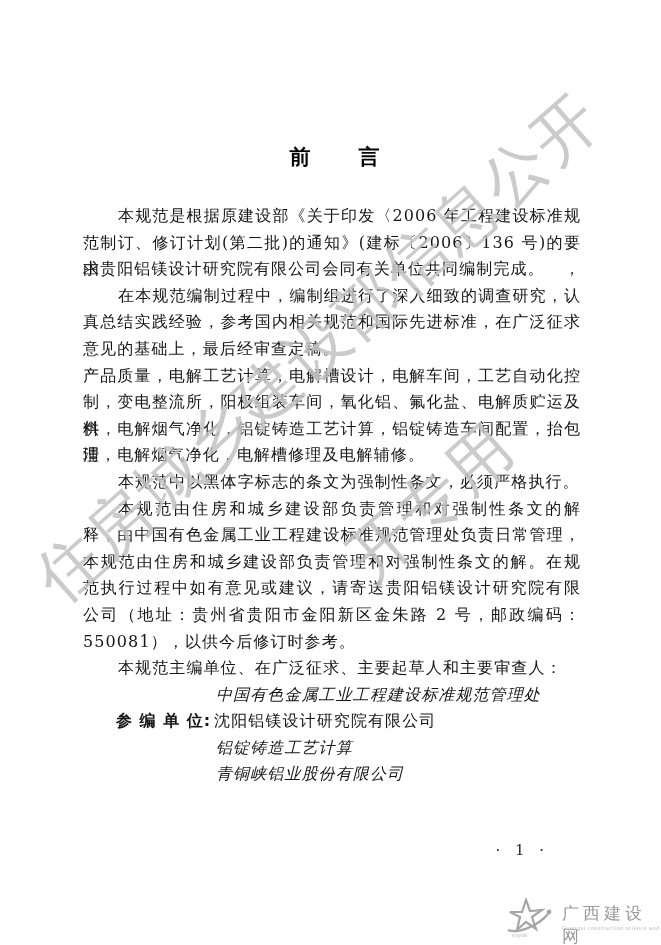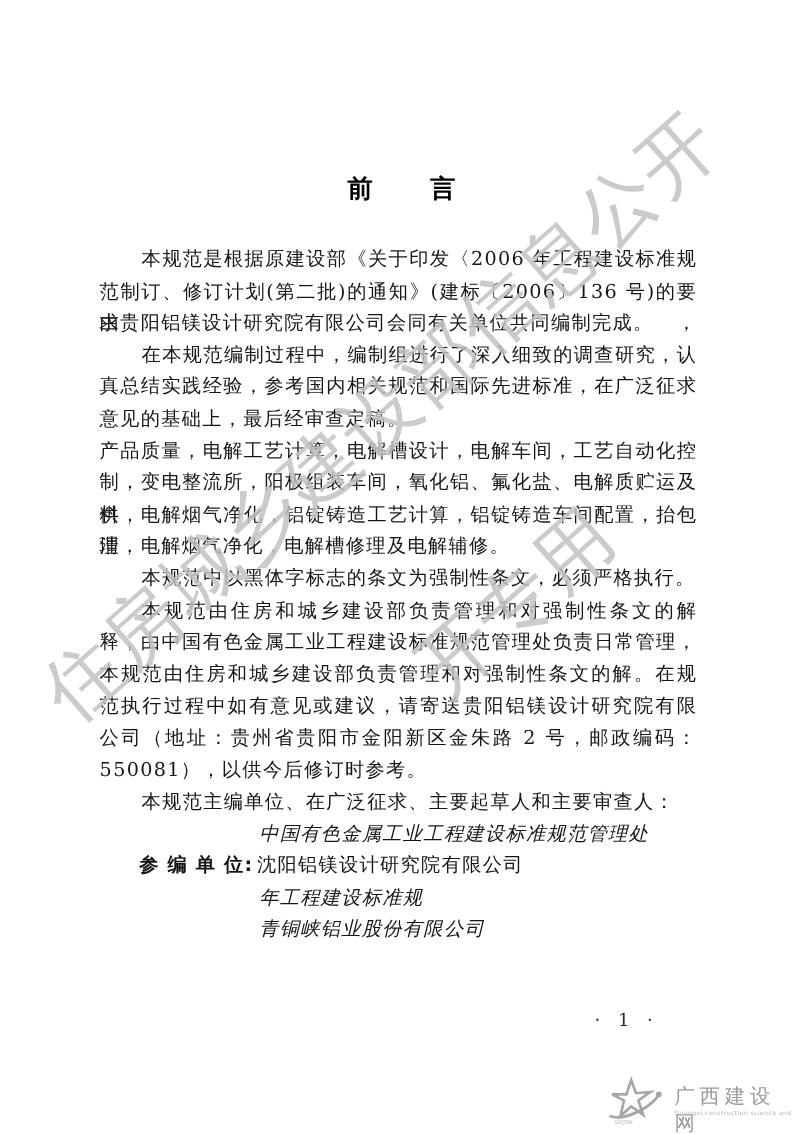--- a/index.html
+++ b/index.html
@@ -102,21 +102,21 @@
       <div class="line indent">本规范中以黑体字标志的条文为强制性条文，必须严格执行。</div>
       <div class="line indent jl">本规范由住房和城乡建设部负责管理和对强制性条文的解</div>
       <div class="line jl">释，由中国有色金属工业工程建设标准规范管理处负责日常管理，</div>
       <div class="line jl">本规范由住房和城乡建设部负责管理和对强制性条文的解。在规</div>
       <div class="line jl">范执行过程中如有意见或建议，请寄送贵阳铝镁设计研究院有限</div>
       <div class="line jl">公司（地址：贵州省贵阳市金阳新区金朱路 2 号，邮政编码：</div>
       <div class="line">550081），以供今后修订时参考。</div>
       <div class="line indent">本规范主编单位、在广泛征求、主要起草人和主要审查人：</div>
       <div class="line credit cont"><span>中国有色金属工业工程建设标准规范管理处</span></div>
       <div class="line credit"><span class="clabel">参 编 单 位:</span><span>沈阳铝镁设计研究院有限公司</span></div>
-      <div class="line credit cont"><span>年工程建设标准规</span></div>
+      <div class="line credit cont"><span>铝锭铸造工艺计算</span></div>
       <div class="line credit cont"><span>青铜峡铝业股份有限公司</span></div>
     </div>
 
   <div class="pagenum">·  1  ·</div>
 
   <div class="footer">
     <svg width="52" height="44" viewBox="0 0 52 44">
       <polygon points="22,4 26,15 38,14 28,21 32,33 22,26 13,34 16,21 6,16 18,16" fill="#ffffff" stroke="#a6a6a6" stroke-width="2.2"></polygon>
       <path d="M4,34 C14,38 34,30 44,18" fill="none" stroke="#a6a6a6" stroke-width="2.4"></path>
       <circle cx="45" cy="16" r="2.4" fill="#a6a6a6"></circle>

